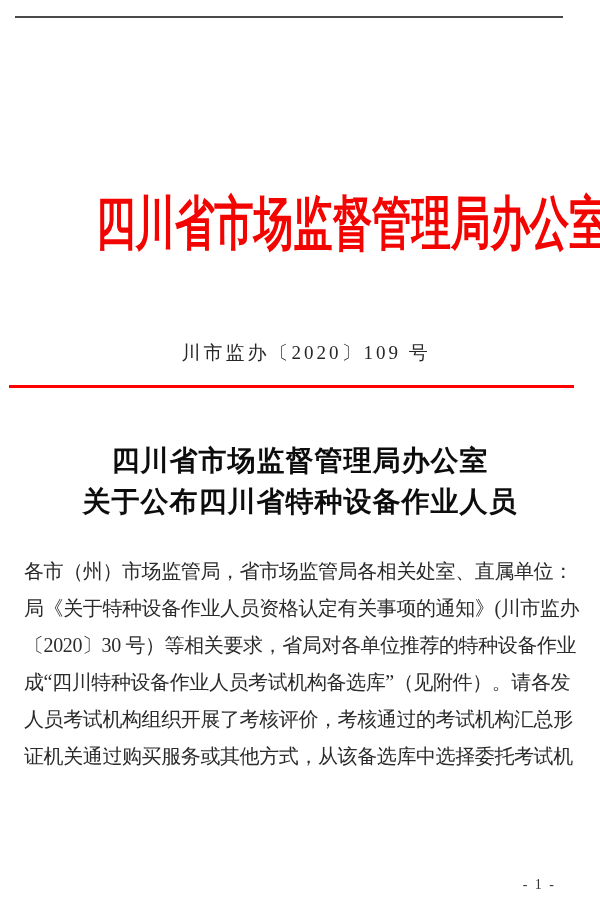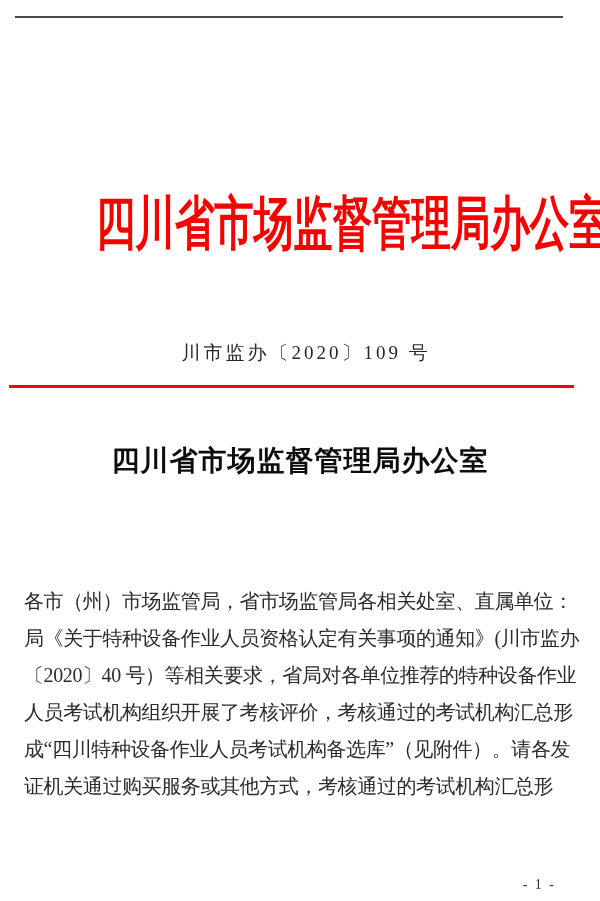--- a/index.html
+++ b/index.html
@@ -65,21 +65,21 @@
     width: 600px;
     text-align: center;
     font-size: 28px;
     font-weight: bold;
     line-height: 41px;
     color: #0d0d0d;
     letter-spacing: 1px;
   }
   .body-text {
     position: absolute;
-    top: 583px;
+    top: 553px;
     left: 24px;
     width: 556px;
     font-size: 20px;
     line-height: 37px;
     color: #2b2b2b;
     letter-spacing: -0.4px;
   }
   .body-line {
     white-space: nowrap;
   }
@@ -107,26 +107,27 @@
   <div class="top-rule"></div>
 
   <h1 class="masthead">四川省市场监督管理局办公室文件</h1>
 
   <div class="doc-number">川市监办〔2020〕109 号</div>
 
   <div class="red-rule"></div>
 
   <div class="notice-title">
     <div class="title-line">四川省市场监督管理局办公室</div>
+    <div class="title-line">关于公布四川省特种设备作业人员</div>
   </div>
 
   <div class="body-text">
     <div class="body-line">各市（州）市场监管局，省市场监管局各相关处室、直属单位：</div>
     <div class="body-line">局《关于特种设备作业人员资格认定有关事项的通知》(川市监办</div>
-    <div class="body-line">〔2020〕40 号）等相关要求，省局对各单位推荐的特种设备作业</div>
+    <div class="body-line">〔2020〕30 号）等相关要求，省局对各单位推荐的特种设备作业</div>
+    <div class="body-line">成“四川特种设备作业人员考试机构备选库”（见附件）。请各发</div>
     <div class="body-line">人员考试机构组织开展了考核评价，考核通过的考试机构汇总形</div>
-    <div class="body-line">成“四川特种设备作业人员考试机构备选库”（见附件）。请各发</div>
-    <div class="body-line">证机关通过购买服务或其他方式，考核通过的考试机构汇总形</div>
+    <div class="body-line">证机关通过购买服务或其他方式，从该备选库中选择委托考试机</div>
   </div>
 
   <div class="page-number">- 1 -</div>
 
 </div>
 
 </body></html>

